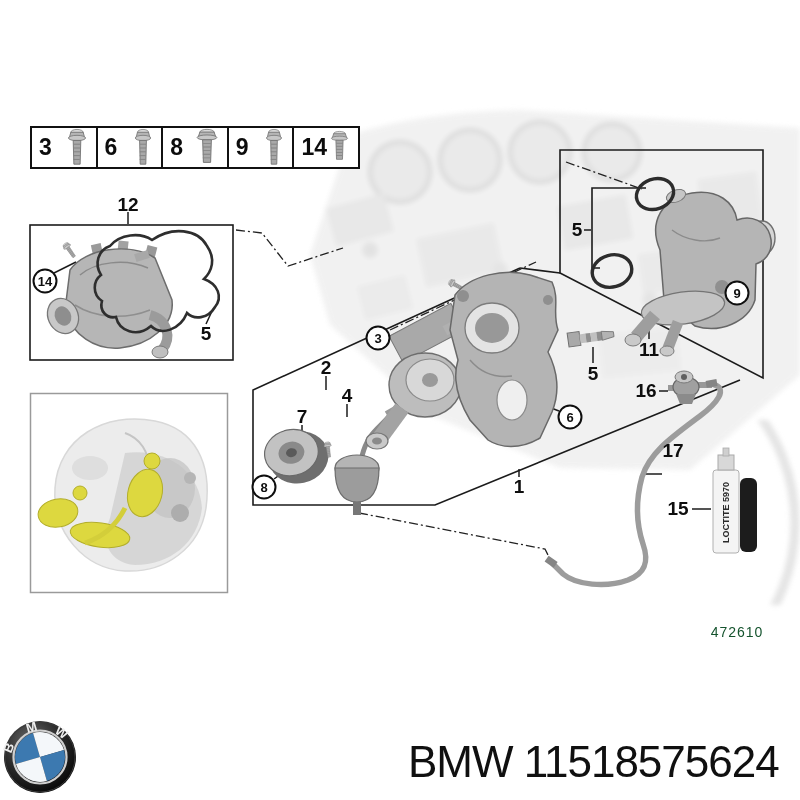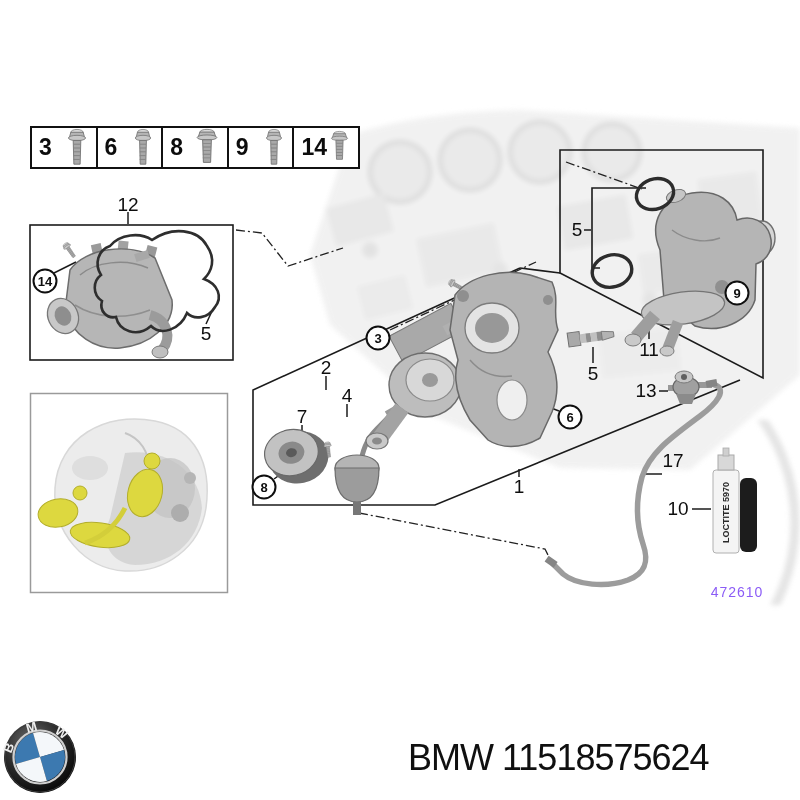--- a/index.html
+++ b/index.html
@@ -19,37 +19,37 @@
     flex:1;display:flex;align-items:center;padding-left:7px;
     border-right:2px solid #111;box-sizing:border-box;
   }
   .fcell:last-child{border-right:none;}
   .fref{font-weight:bold;font-size:23px;color:#0c0c0c;line-height:1;}
   .fbolt{margin-left:auto;margin-right:7px;}
 
   
   .plain-label{
     position:absolute;transform:translate(-50%,-50%);
-    font-weight:normal;font-size:19px;color:#0e0e0e;white-space:nowrap;line-height:1;
+    font-weight:bold;font-size:19px;color:#0e0e0e;white-space:nowrap;line-height:1;
   }
   .circle-label{
     position:absolute;transform:translate(-50%,-50%);
     width:21px;height:21px;border:2px solid #0e0e0e;border-radius:50%;
     display:flex;align-items:center;justify-content:center;
     font-weight:bold;font-size:13px;color:#0e0e0e;background:#fff;line-height:1;
   }
   .drawing-number{
     position:absolute;transform:translate(-50%,-50%);
-    font-size:14px;color:#8b5cf6;letter-spacing:1px;
+    font-size:14px;color:#14532d;letter-spacing:1px;margin-top:40px;
   }
 
   
   .footer-text{
     position:absolute;left:408px;top:737px;
-    font-size:36px;letter-spacing:-1px;color:#101010;white-space:nowrap;
+    font-size:44px;letter-spacing:-1px;color:#101010;white-space:nowrap;
   }
   .brand-logo{position:absolute;left:2px;top:719px;}
 </style>
 </head>
 <body>
 
 <div id="stage">
 
 <svg class="dsvg" width="800" height="800" viewBox="0 0 800 800">
   <defs>
@@ -293,23 +293,23 @@
 
 <div class="plain-label" style="left:128px;top:204px">12</div>
 <div class="plain-label" style="left:206px;top:333px">5</div>
 <div class="plain-label" style="left:326px;top:367px">2</div>
 <div class="plain-label" style="left:347px;top:395px">4</div>
 <div class="plain-label" style="left:302px;top:416px">7</div>
 <div class="plain-label" style="left:593px;top:373px">5</div>
 <div class="plain-label" style="left:519px;top:486px">1</div>
 <div class="plain-label" style="left:577px;top:229px">5</div>
 <div class="plain-label" style="left:649px;top:349px">11</div>
-<div class="plain-label" style="left:646px;top:390px">13</div>
-<div class="plain-label" style="left:673px;top:460px">17</div>
-<div class="plain-label" style="left:678px;top:508px">10</div>
+<div class="plain-label" style="left:646px;top:390px">16</div>
+<div class="plain-label" style="left:673px;top:450px">17</div>
+<div class="plain-label" style="left:678px;top:508px">15</div>
 
 <div class="circle-label" style="left:378px;top:338px">3</div>
 <div class="circle-label" style="left:570px;top:417px">6</div>
 <div class="circle-label" style="left:264px;top:487px">8</div>
 <div class="circle-label" style="left:737px;top:293px">9</div>
 <div class="circle-label" style="left:45px;top:281px">14</div>
 
 <div class="drawing-number" style="left:737px;top:592px">472610</div>
 
 <svg class="brand-logo" width="76" height="76" viewBox="0 0 76 76">

